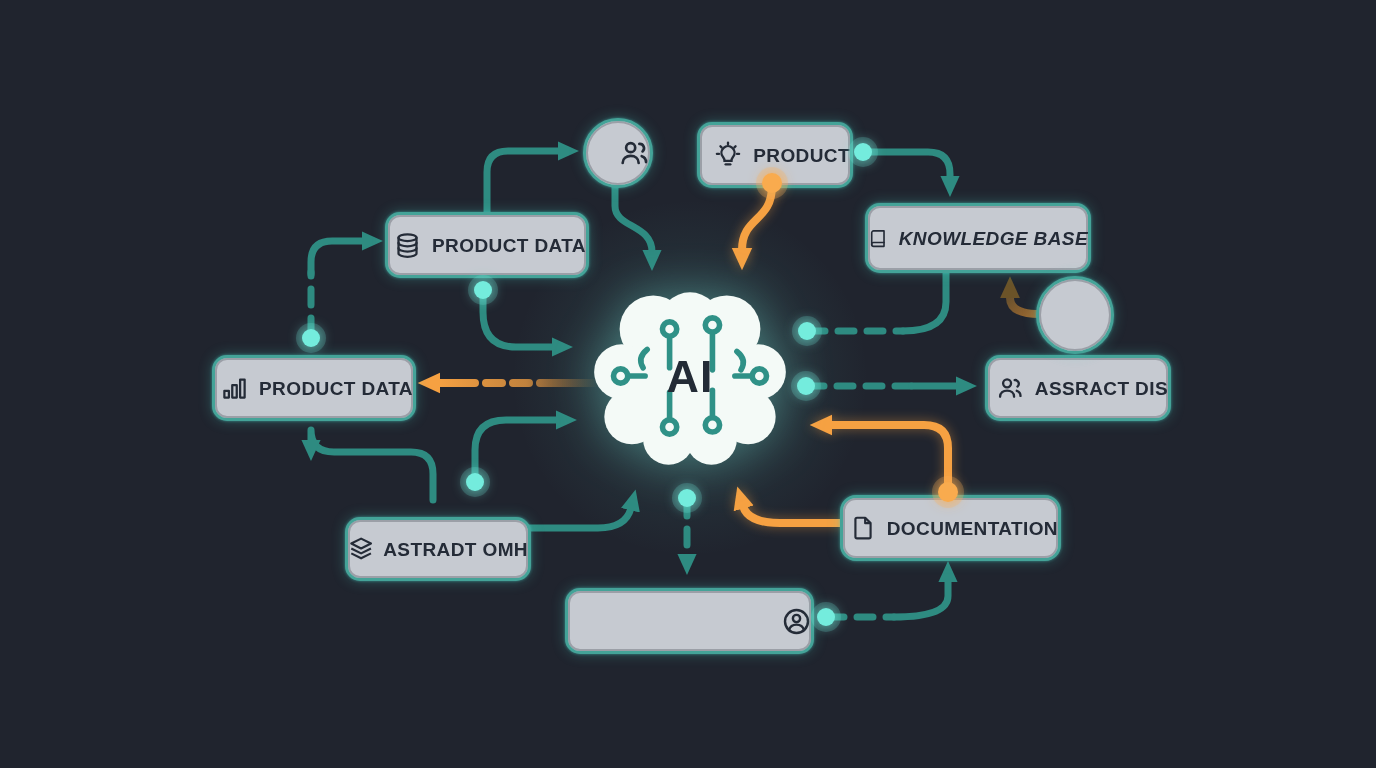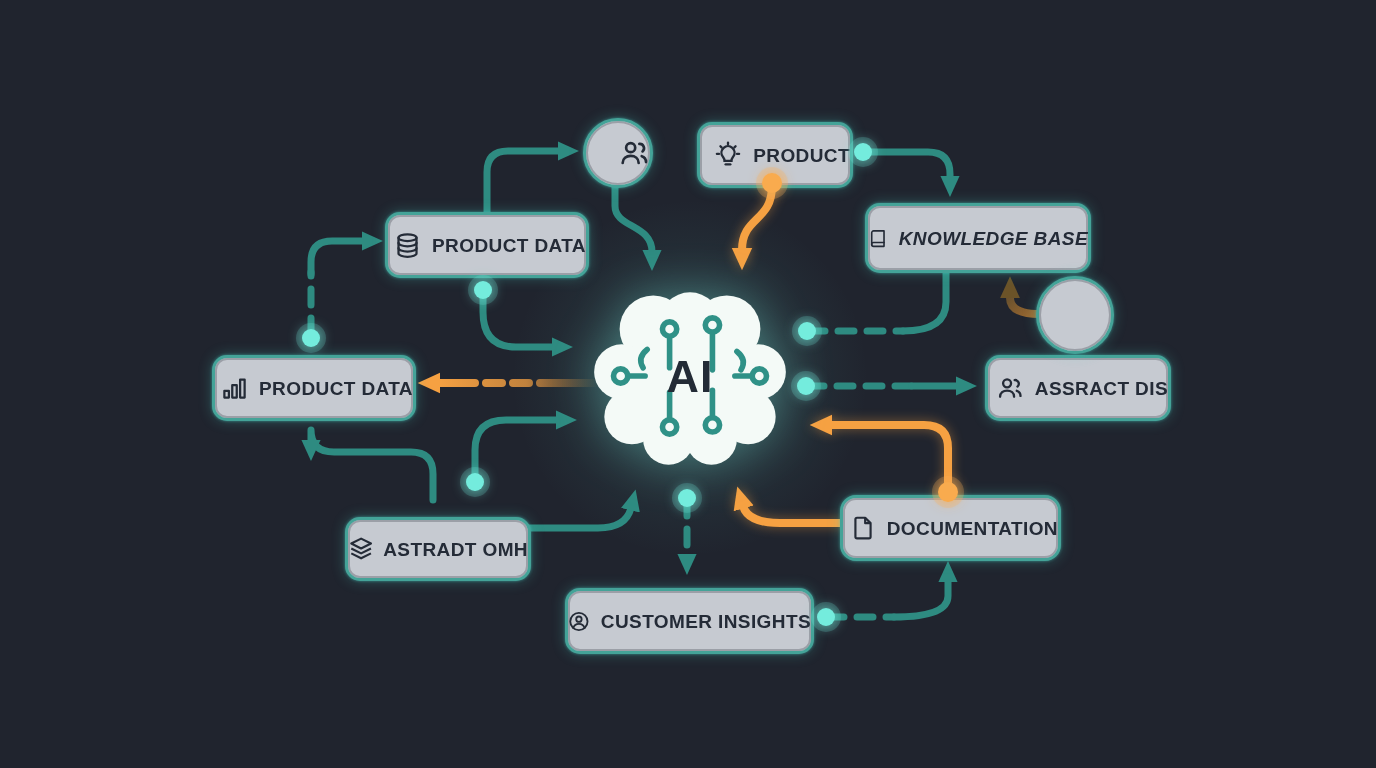--- a/index.html
+++ b/index.html
@@ -165,21 +165,20 @@
   </svg>
   <span class="lbl">ASTRADT OMH</span>
 </div>
 
 <div class="node" style="left:565px;top:588px;width:243px;height:60px;">
   <svg class="nicon" width="29" height="29" viewBox="0 0 24 24" fill="none" stroke="#242b37" stroke-width="2" stroke-linecap="round">
     <circle cx="12" cy="12" r="9.5"></circle>
       <circle cx="12" cy="9.5" r="3"></circle>
       <path d="M5.8 19.2c.8-3 3.3-4.6 6.2-4.6s5.4 1.6 6.2 4.6"></path>
   </svg>
-  <span class="lbl">CUSTOMER INSIGHTS</span>
 </div>
 
 <svg id="brain" width="204" height="204" viewBox="0 0 200 200">
   <g fill="#f4faf7">
     <circle cx="64" cy="52" r="33"></circle>
       <circle cx="136" cy="52" r="33"></circle>
       <circle cx="100" cy="46" r="30"></circle>
     <circle cx="33" cy="94" r="27"></circle>
       <circle cx="167" cy="94" r="27"></circle>
     <circle cx="43" cy="138" r="27"></circle>

